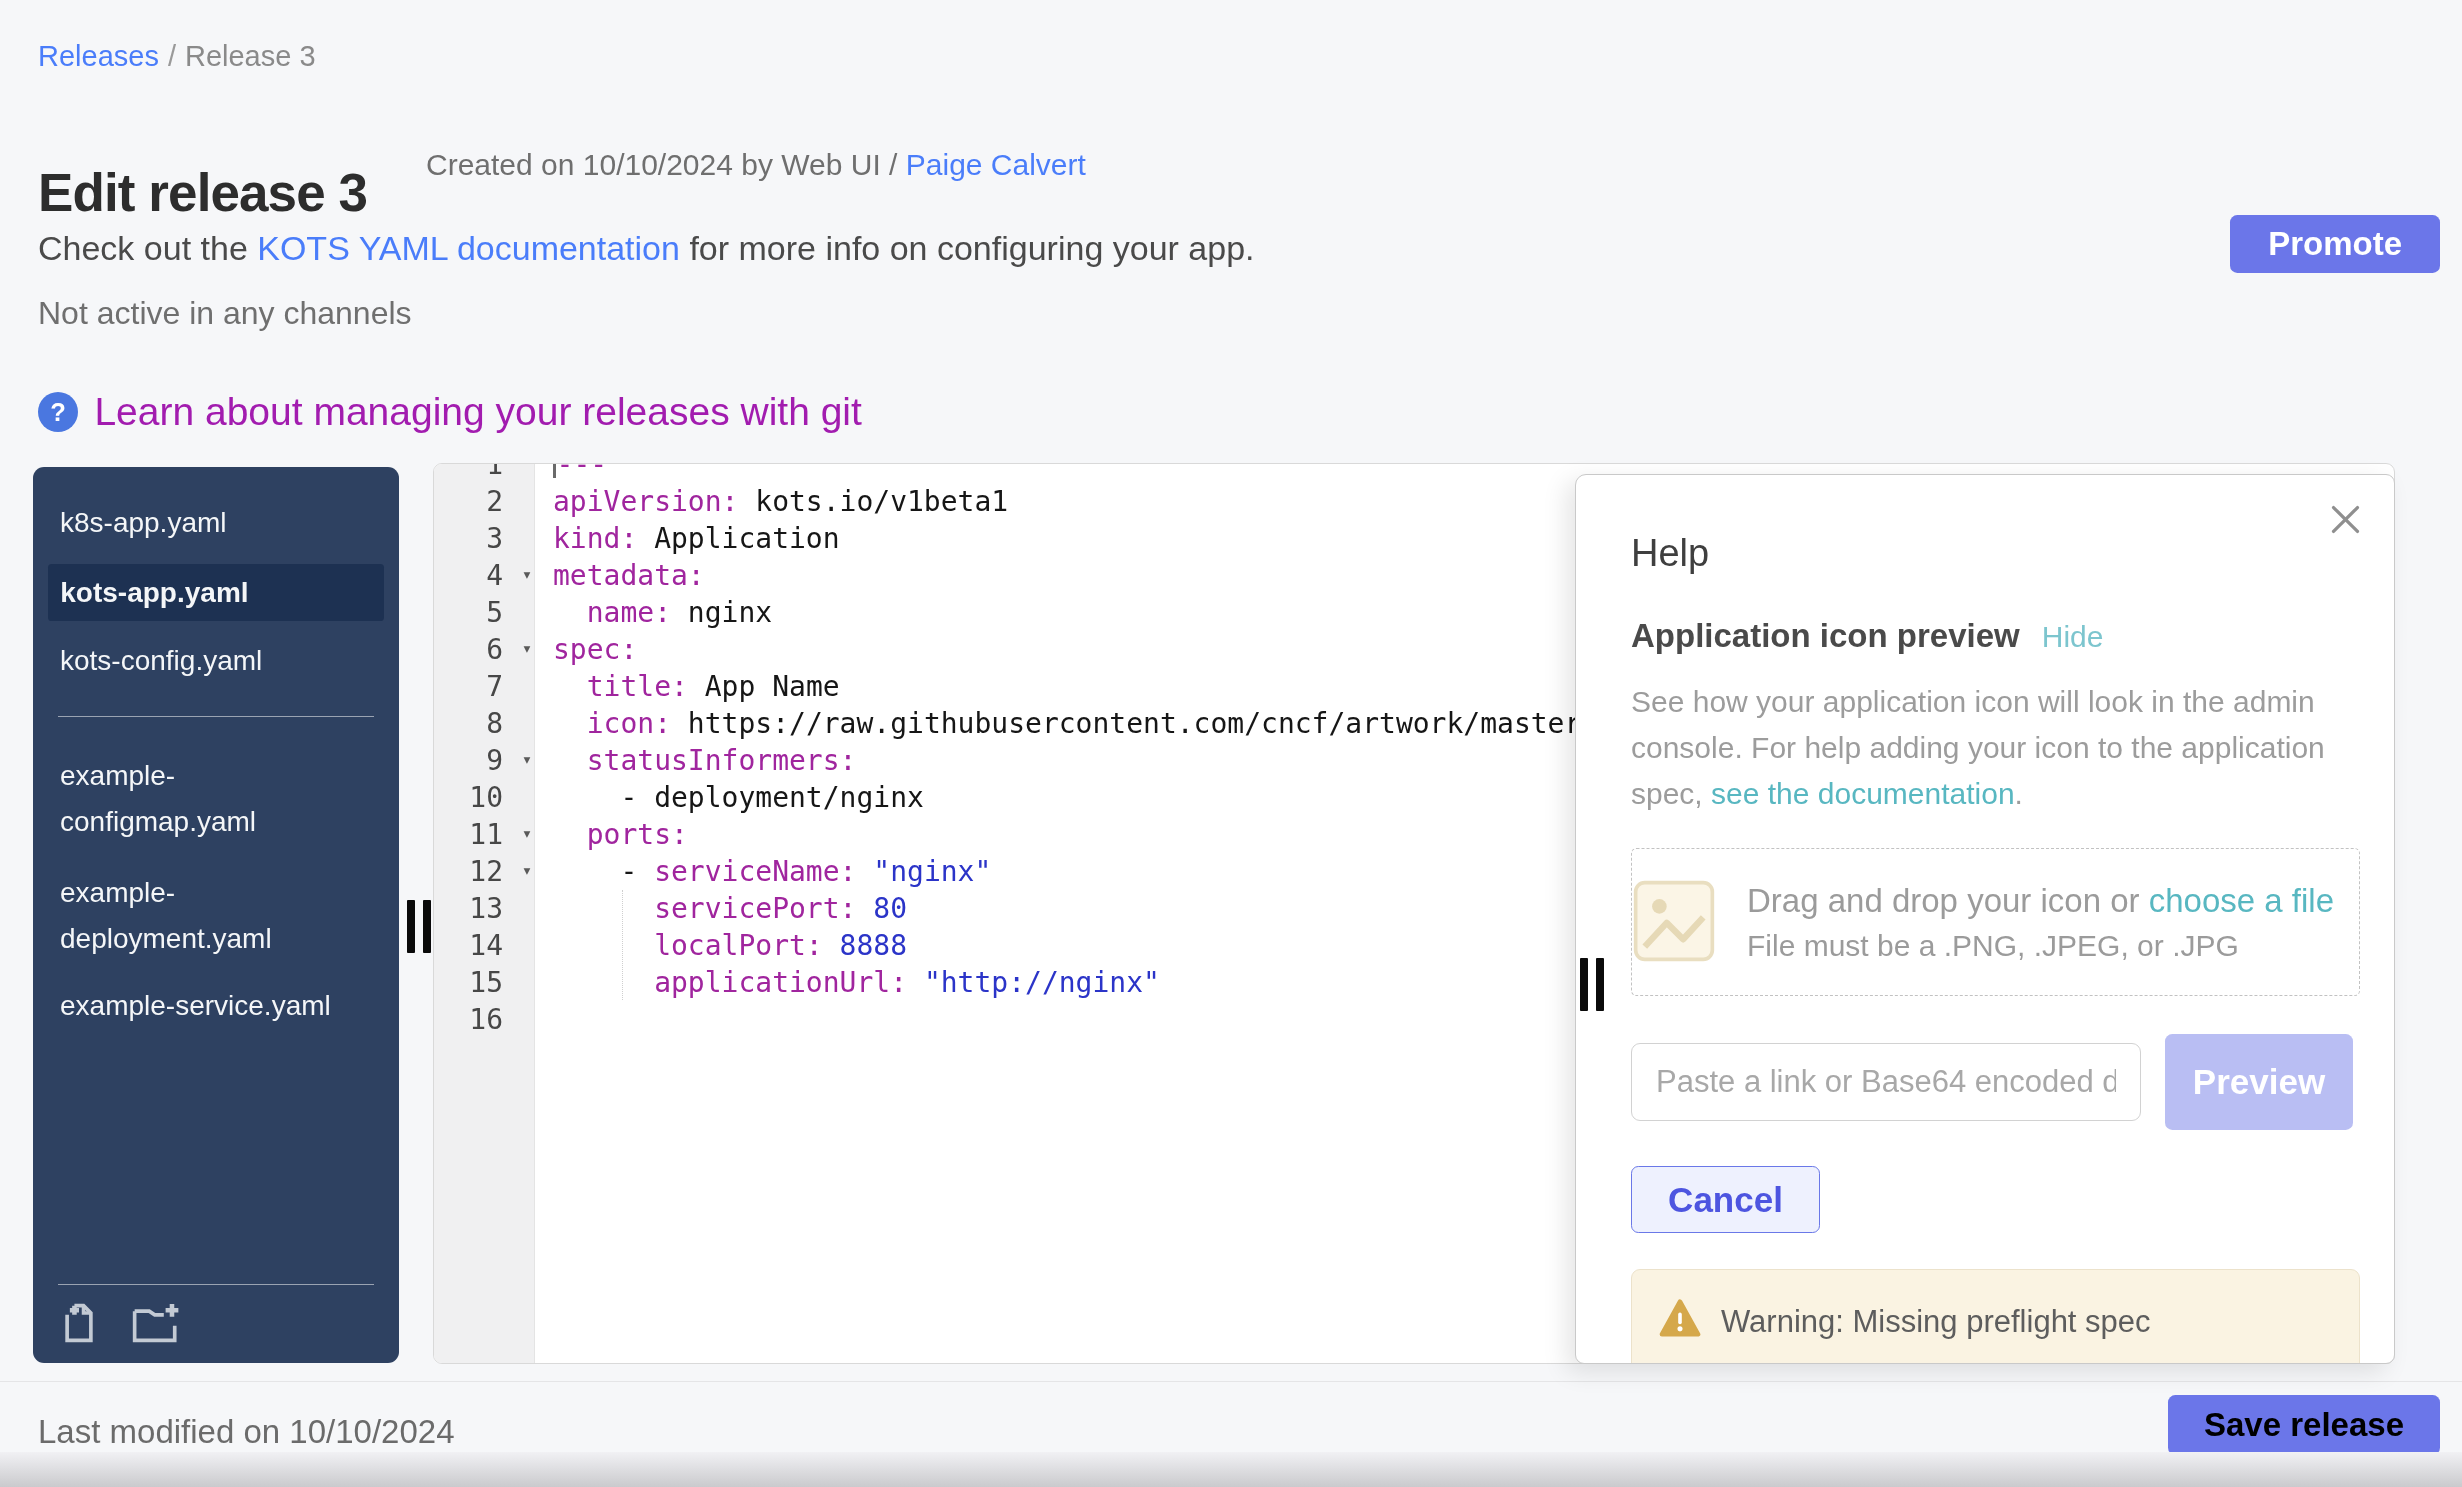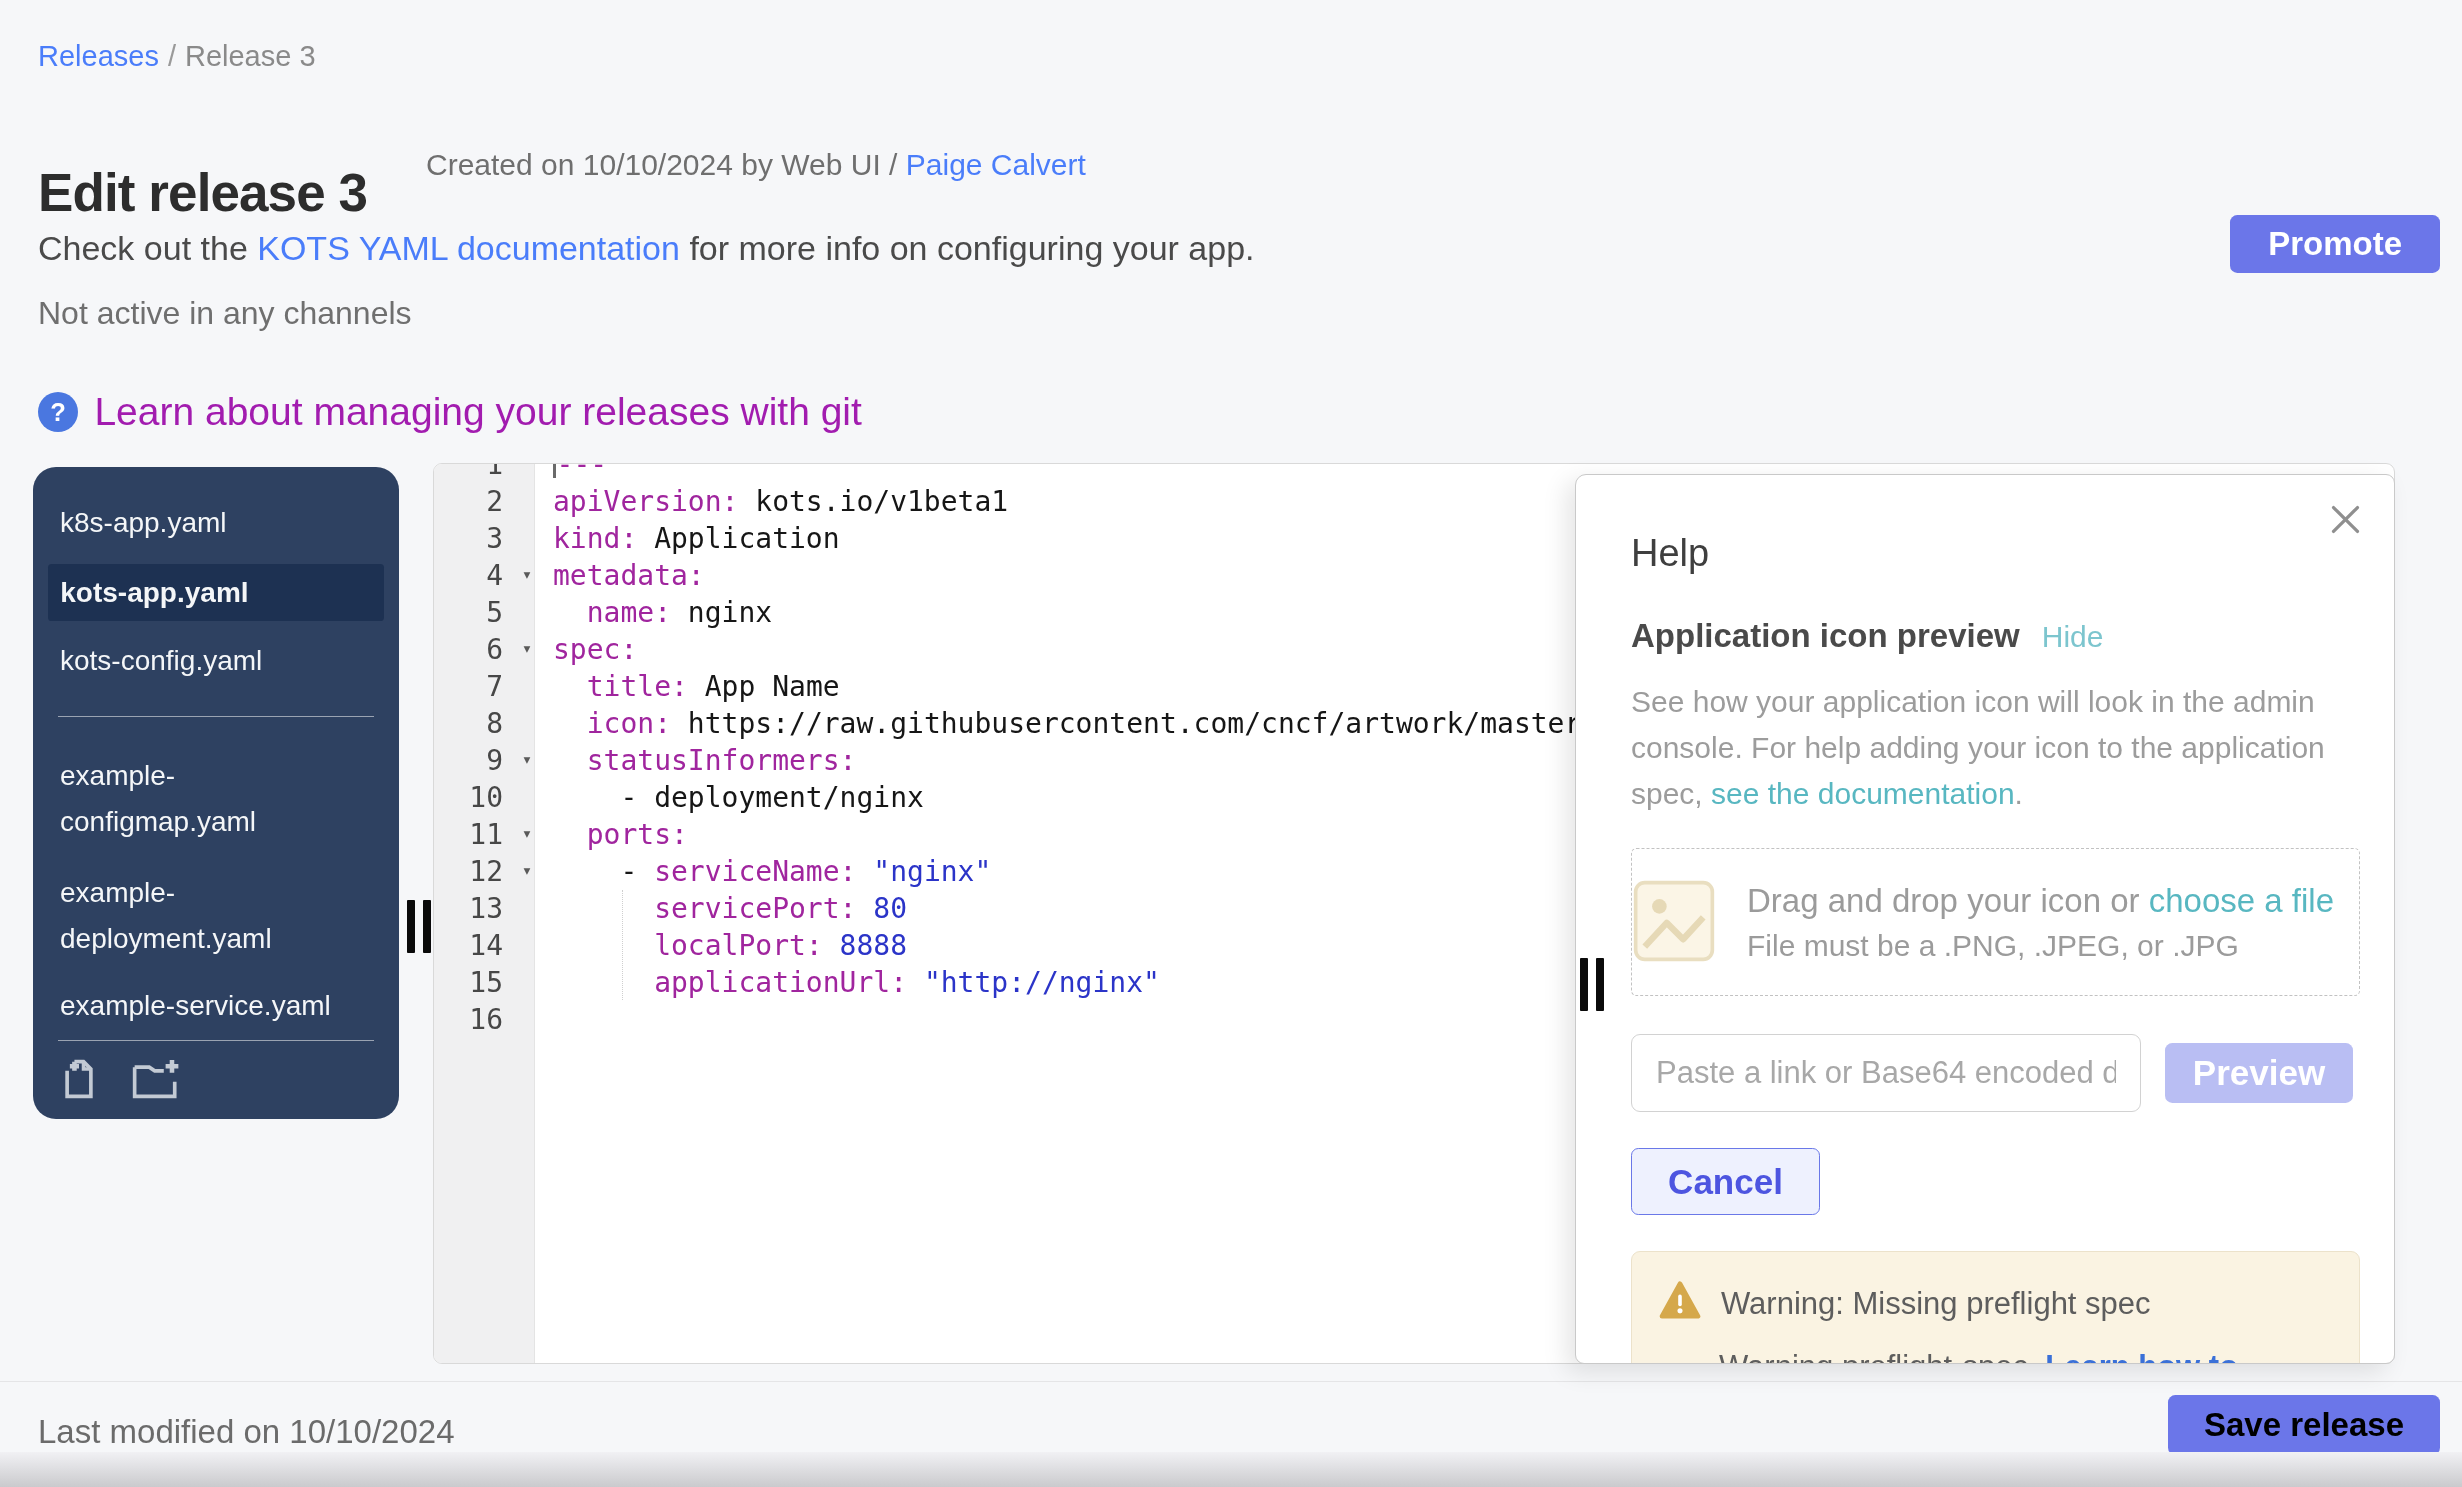--- a/index.html
+++ b/index.html
@@ -19,22 +19,22 @@
   .channel-status{position:absolute;left:38px;top:295px;font-size:32px;color:#6f6f6f;}
   .git-row{position:absolute;left:38px;top:390px;display:flex;align-items:center;gap:16.4px;cursor:pointer;}
   .git-row .q-circle{width:40px;height:40px;border-radius:50%;background:#4a77e0;color:#fff;
       display:flex;align-items:center;justify-content:center;font-size:25.5px;font-weight:700;}
   .git-row .git-label{font-size:39px;color:#a21caf;}
   .btn{border:none;cursor:pointer;border-radius:7.3px;font-family:inherit;}
   .promote-btn{position:absolute;right:22px;top:215px;height:58px;padding:0 38px;
       background:var(--accent,#6b76e9);color:#fff;font-size:33px;font-weight:700;}
 
   
-  .sidebar{position:absolute;left:33px;top:467px;width:366px;height:652px;background:var(--sidebar-bg,#2e4161);
-      border-radius:23px;padding-top:38px;box-sizing:border-box;}
+  .sidebar{position:absolute;left:33px;top:467px;width:366px;height:896px;background:var(--sidebar-bg,#2e4161);
+      border-radius:11px;padding-top:38px;box-sizing:border-box;}
   .file{color:#f4f6f8;font-size:28px;line-height:35px;padding-left:27px;margin-bottom:24px;
       max-width:301px;overflow-wrap:break-word;cursor:pointer;}
   .file.two{line-height:46px;margin-bottom:25.5px;}
   .file.selected{background:var(--sidebar-selected,#1d3152);font-weight:700;max-width:none;
       margin:0 14.6px 22px 14.6px;padding:11px 0 11px 12.7px;border-radius:3.6px;}
   .side-div{height:0.9px;background:#9aa3b2;margin:38px 24.6px 36px 24.6px;}
   .side-footer{position:absolute;left:24.6px;right:24.6px;bottom:16.4px;border-top:0.9px solid #9aa3b2;
       padding-top:16.4px;display:flex;gap:31px;}
   .side-footer .icon-btn{background:none;border:none;padding:0;cursor:pointer;}
 
@@ -66,21 +66,21 @@
   .help-desc a{color:var(--teal,#58b7c1);text-decoration:none;cursor:pointer;}
   .dropzone{margin-top:31px;width:729px;height:148px;border:1.8px dashed #c2c2c2;border-radius:5.5px;
       box-sizing:border-box;display:flex;align-items:center;gap:31px;cursor:pointer;}
   .drop-main{font-size:33px;color:#9b9b9b;}
   .drop-main a{color:var(--teal,#58b7c1);text-decoration:none;}
   .drop-sub{margin-top:9px;font-size:30px;color:#9b9b9b;}
   .input-row{margin-top:38px;display:flex;gap:24px;align-items:center;}
   .icon-input{width:510px;height:78px;box-sizing:border-box;border:1.8px solid #d2d2d2;border-radius:9px;
       font-size:31px;padding:0 24px;color:#444;font-family:inherit;outline:none;}
   .icon-input::placeholder{color:#a8a8a8;}
-  .preview-btn{width:188px;height:60px;background:var(--accent-disabled,#b9bef3);color:#fff;
+  .preview-btn{width:188px;height:96px;background:var(--accent-disabled,#b9bef3);color:#fff;
       font-size:35px;font-weight:700;}
   .cancel-btn{margin-top:36px;width:189px;height:67px;background:#eef1fe;border:1.8px solid #6a78e8;
       border-radius:7.3px;color:#4d55e0;font-size:35px;font-weight:700;cursor:pointer;}
   .warning-box{margin-top:36px;width:729px;height:127px;box-sizing:border-box;background:var(--warning-bg,#faf3e2);
       border:0.9px solid #ece2cb;border-radius:9px;padding:29px 25.5px 0 27px;overflow:hidden;}
   .warn-row1{display:flex;align-items:center;gap:20px;font-size:31px;color:#5d5d5d;}
   .warn-row2{margin-top:22px;margin-left:60px;font-size:31px;color:#5d5d5d;}
   .warn-row2 a{color:#3a70d8;font-weight:600;text-decoration:none;cursor:pointer;}
 
   

